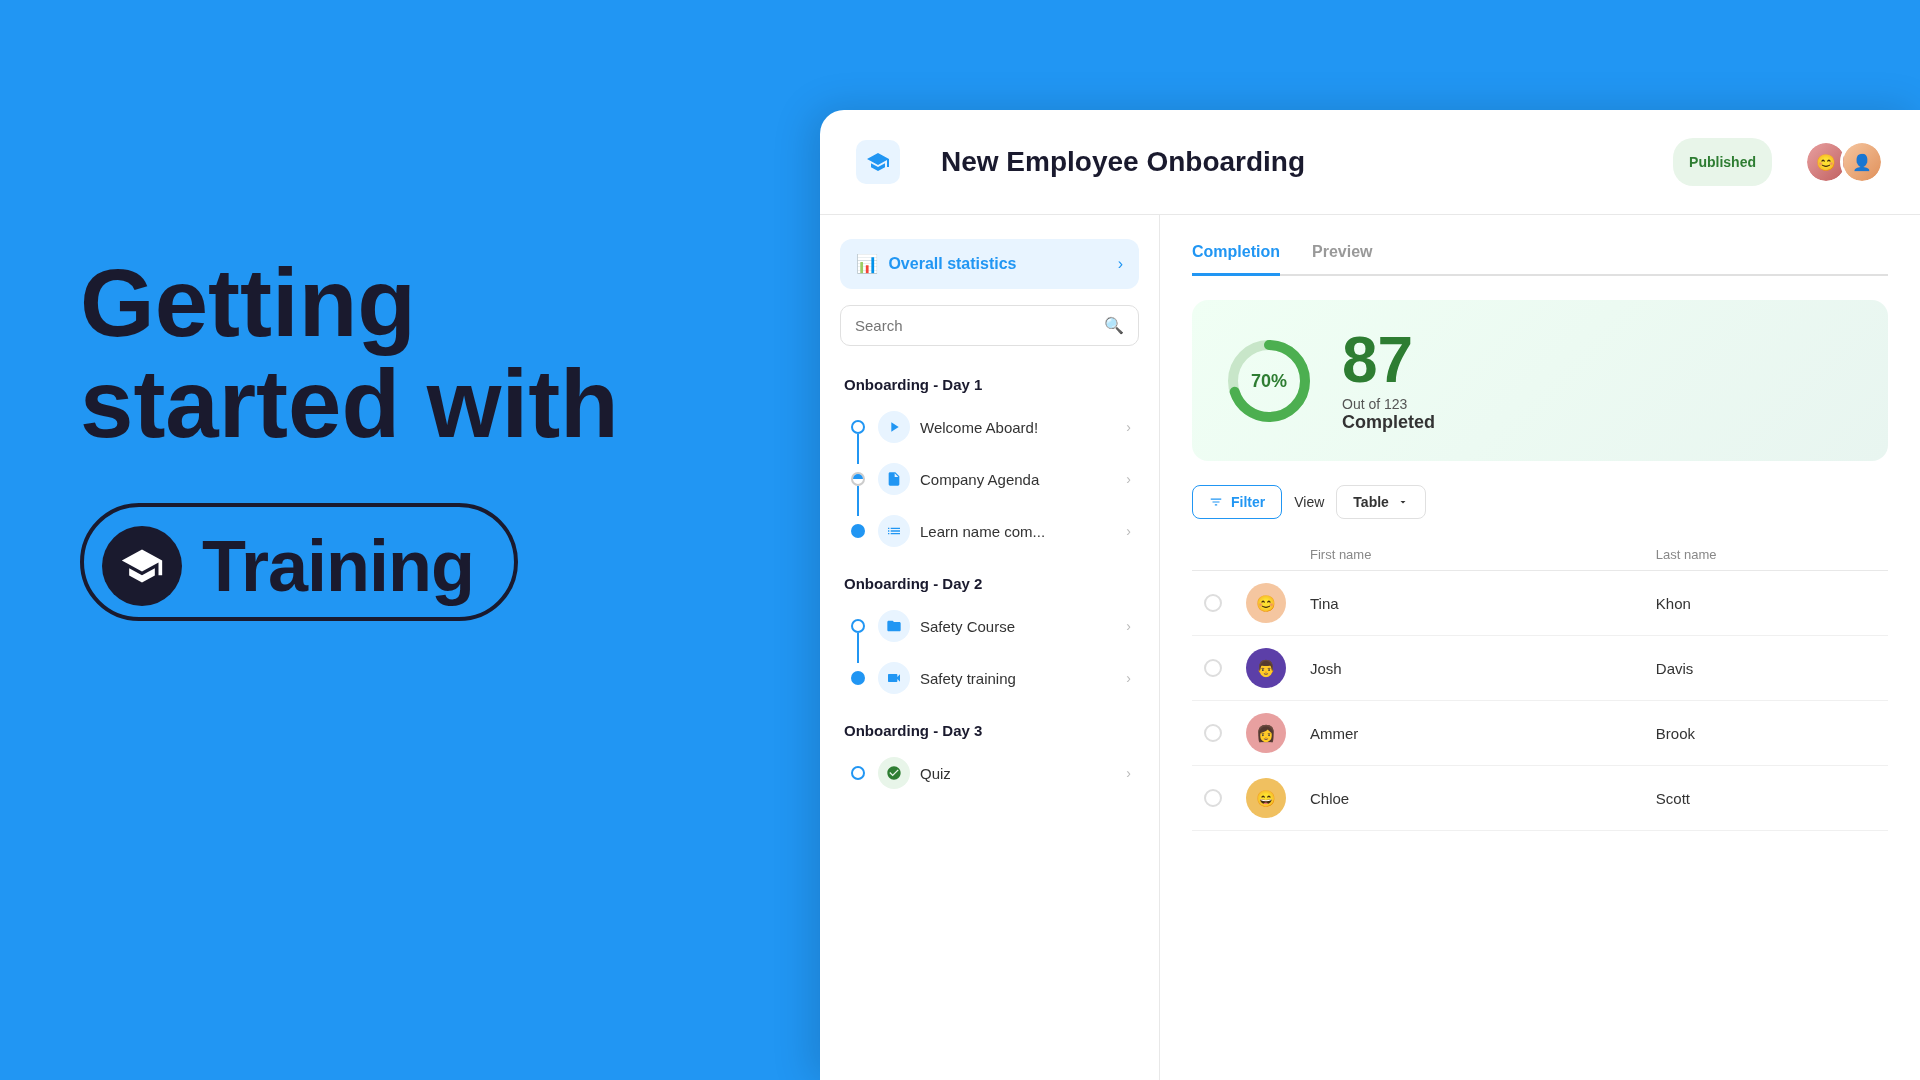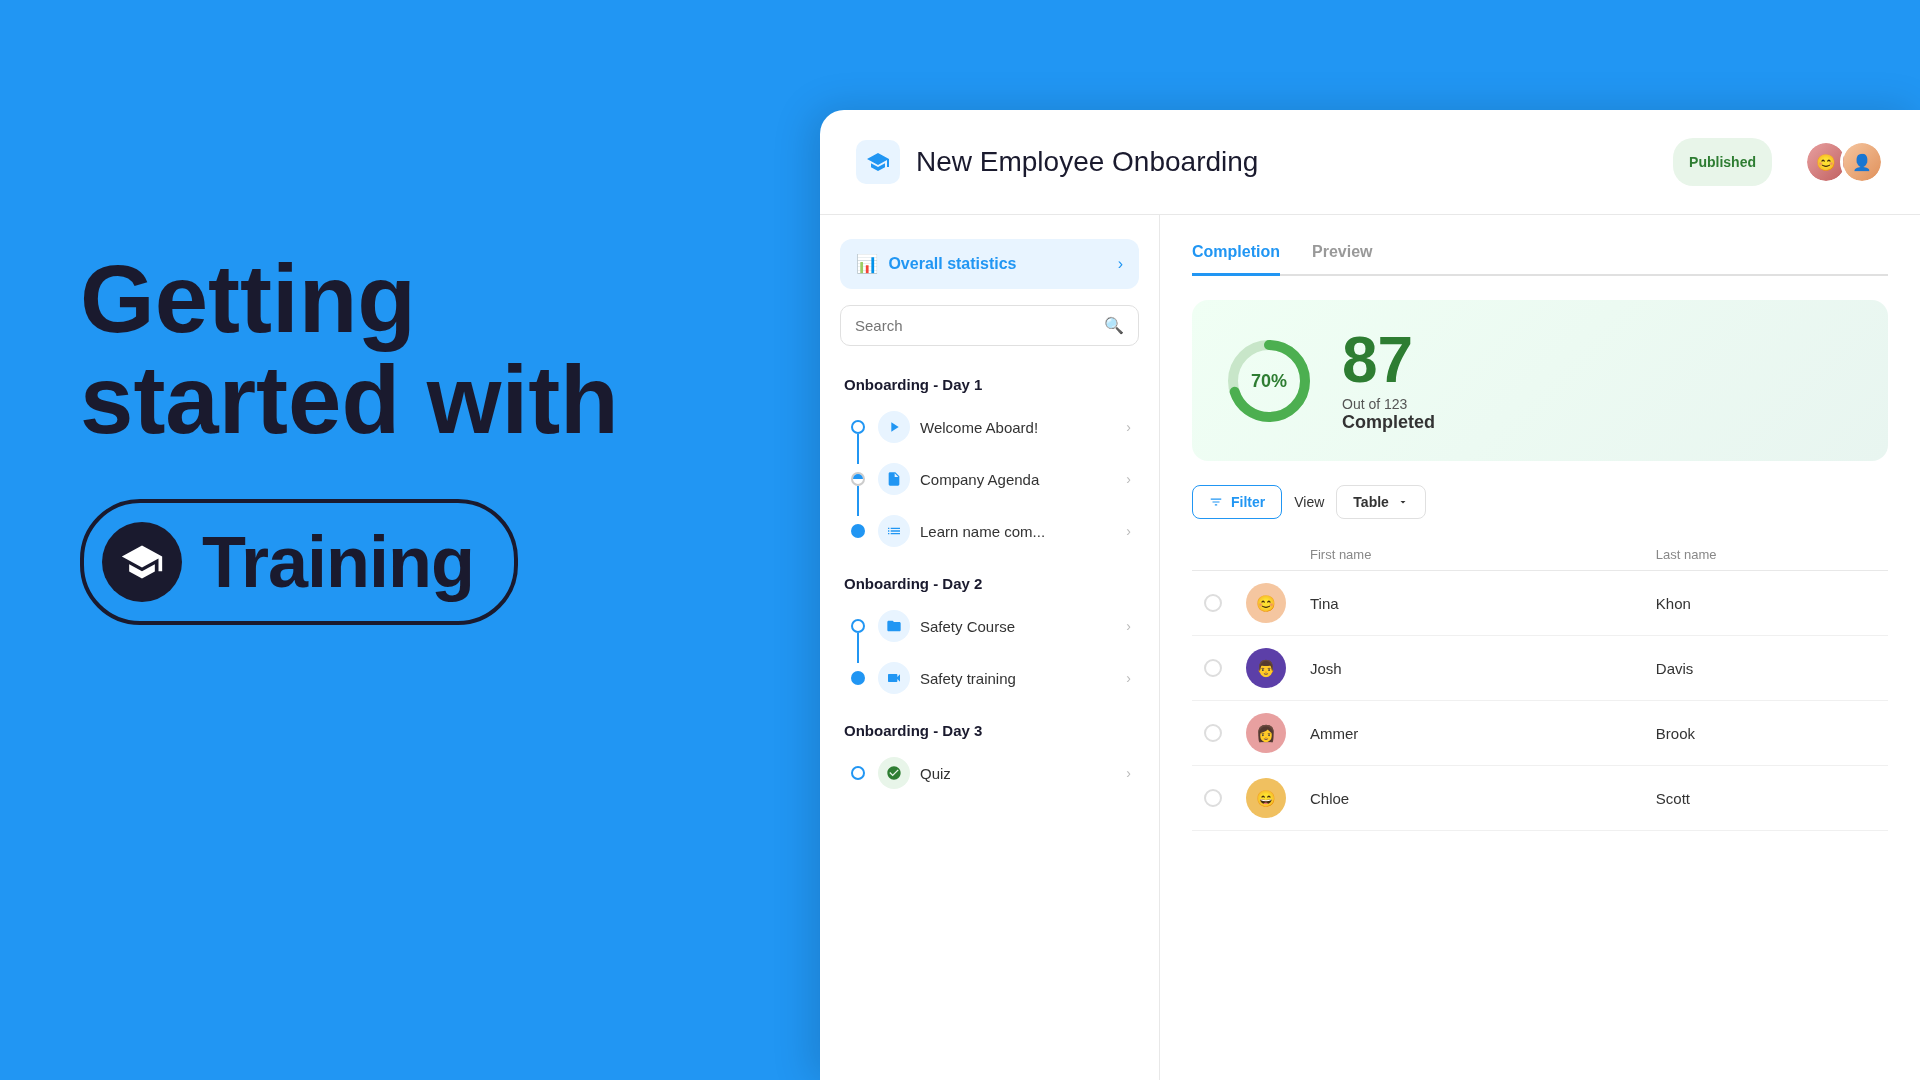--- a/index.html
+++ b/index.html
@@ -33,21 +33,21 @@
       line-height: 1.05;
       margin-bottom: 48px;
     }
 
     .training-badge {
       display: inline-flex;
       align-items: center;
       gap: 20px;
       border: 4px solid #1a1a2e;
       border-radius: 60px;
-      padding: 18px 40px 18px 18px;
+      padding: 18px 40px 10px 18px;
       width: fit-content;
     }
 
     .training-badge-icon {
       width: 80px;
       height: 80px;
       background: #1a1a2e;
       border-radius: 50%;
       display: flex;
       align-items: center;
@@ -101,23 +101,24 @@
       justify-content: center;
     }
 
     .panel-header-icon svg {
       width: 24px;
       height: 24px;
     }
 
     .panel-title {
       font-size: 28px;
-      font-weight: 400;
+      font-weight: 700;
       color: #1a1a2e;
       flex: 1;
+      margin-left: 25px;
     }
 
     .published-badge {
       background: #e8f5e9;
       color: #2e7d32;
       font-size: 14px;
       font-weight: 600;
       padding: 16px 16px;
       border-radius: 20px;
     }

